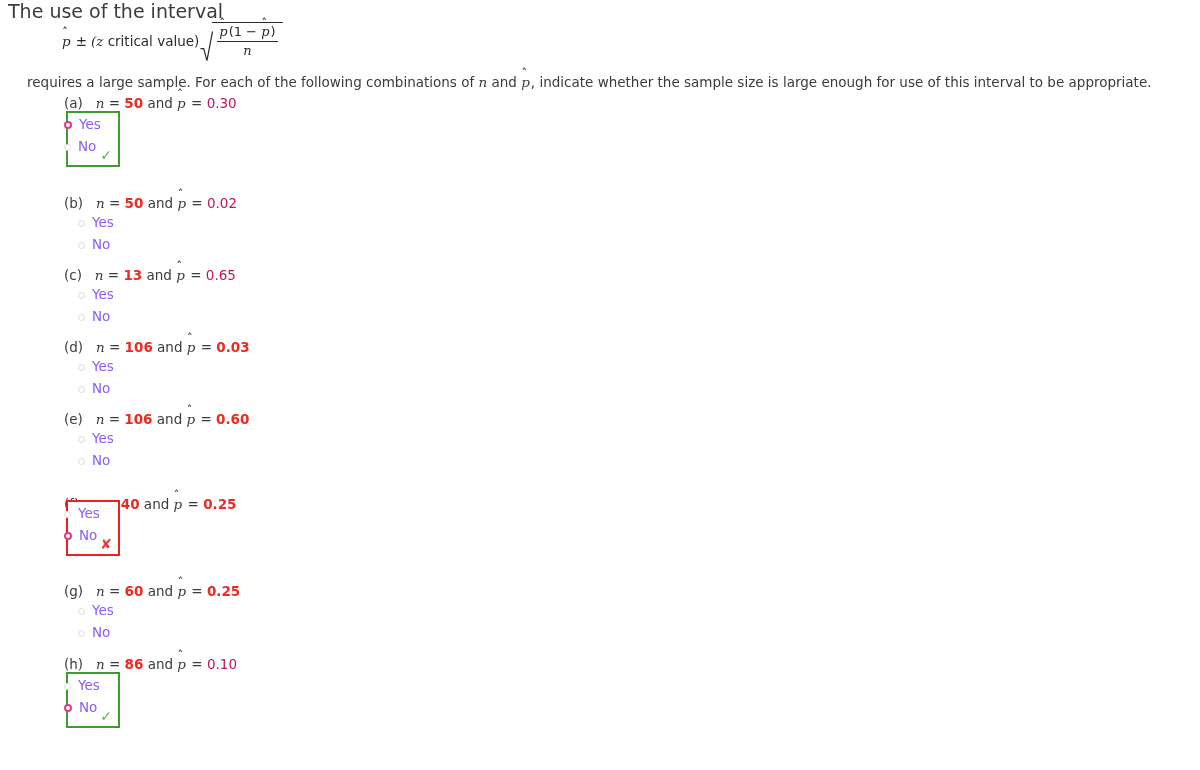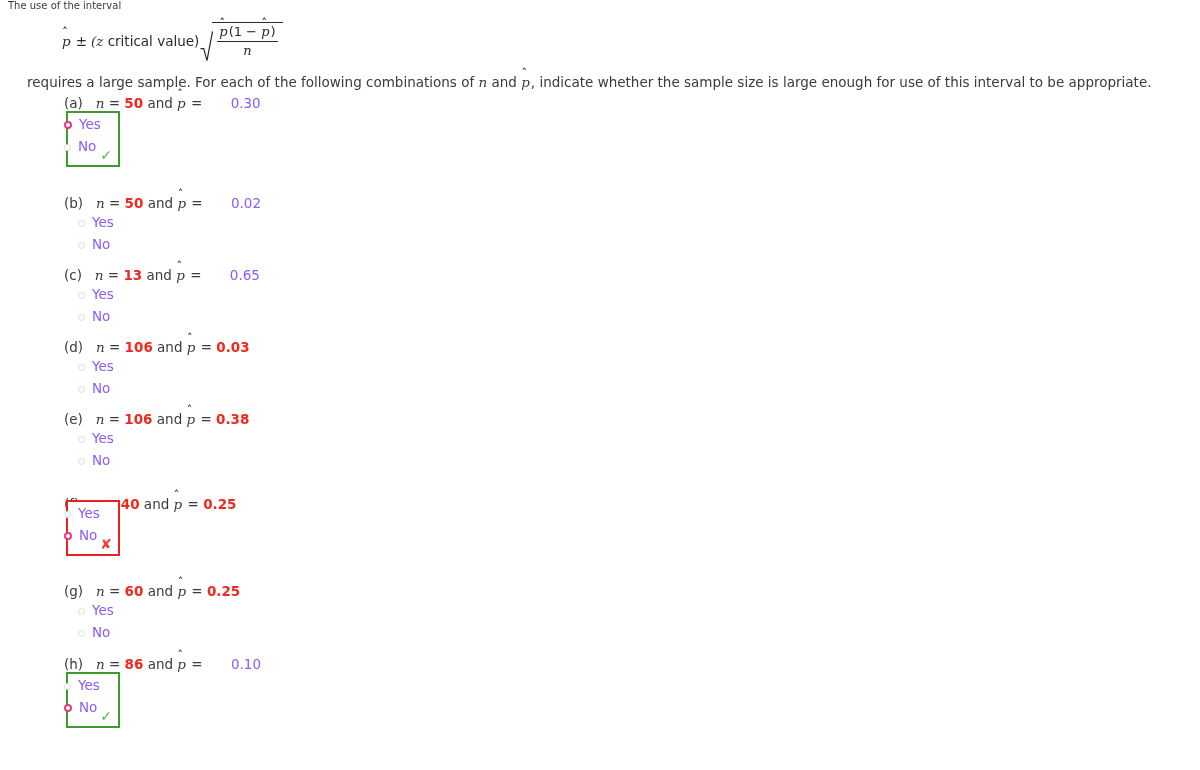--- a/index.html
+++ b/index.html
@@ -17,21 +17,21 @@
     overflow: hidden;
   }
 
   .page { position: relative; width: 1200px; height: 770px; }
 
   
   .intro-line {
     position: absolute;
     left: 8px;
     top: 0px;
-    font-size: 10px;
+    font-size: 19px;
     color: #3b3b3b;
     white-space: nowrap;
   }
   .formula-wrap {
     position: absolute;
     left: 62px;
     top: 22px;
     display: flex;
     align-items: center;
     font-size: 13.5px;
@@ -103,21 +103,21 @@
   
   .item { position: absolute; left: 0; top: 0; }
   .item-label {
     position: absolute;
     white-space: nowrap;
     font-size: 13.5px;
     color: #3b3b3b;
   }
   .tag { color: #3b3b3b; }
   .val-red { color: #ee2a20; font-weight: bold; }
-  .val-black { color: #8b5cf6; margin-left: 24px; }
+  .val-black { color: #be185d; }
 
   .choices { position: absolute; }
   .choices.boxed {
     border: 2px solid #3f9b2f;
     background: #ffffff;
     width: 54px;
     height: 56px;
     box-sizing: border-box;
   }
   .choices.boxed.wrong { border-color: #ef1f1f; }
@@ -232,21 +232,21 @@
             <span class="radio"></span>
             <span class="choice-label">Yes</span>
           </div>
           <div class="choice" style="left: 0px; top: 27px;">
             <span class="radio"></span>
             <span class="choice-label">No</span>
           </div>
         </div>
       </div>
       <div class="item">
-        <div class="item-label" style="left: 64px; top: 411px;"><span class="tag">(e)</span>&nbsp;&nbsp;&nbsp;<span><span class="mi">n</span> = <span class="val-red">106</span></span> and <span><span class="hat-p">p</span> = <span class="val-red">0.38</span></span></div>
+        <div class="item-label" style="left: 64px; top: 411px;"><span class="tag">(e)</span>&nbsp;&nbsp;&nbsp;<span><span class="mi">n</span> = <span class="val-red">106</span></span> and <span><span class="hat-p">p</span> = <span class="val-red">0.60</span></span></div>
         <div class="choices" style="left: 78px; top: 427px; width: 60px; height: 48px;">
           <div class="choice" style="left: 0px; top: 5px;">
             <span class="radio"></span>
             <span class="choice-label">Yes</span>
           </div>
           <div class="choice" style="left: 0px; top: 27px;">
             <span class="radio"></span>
             <span class="choice-label">No</span>
           </div>
         </div>

